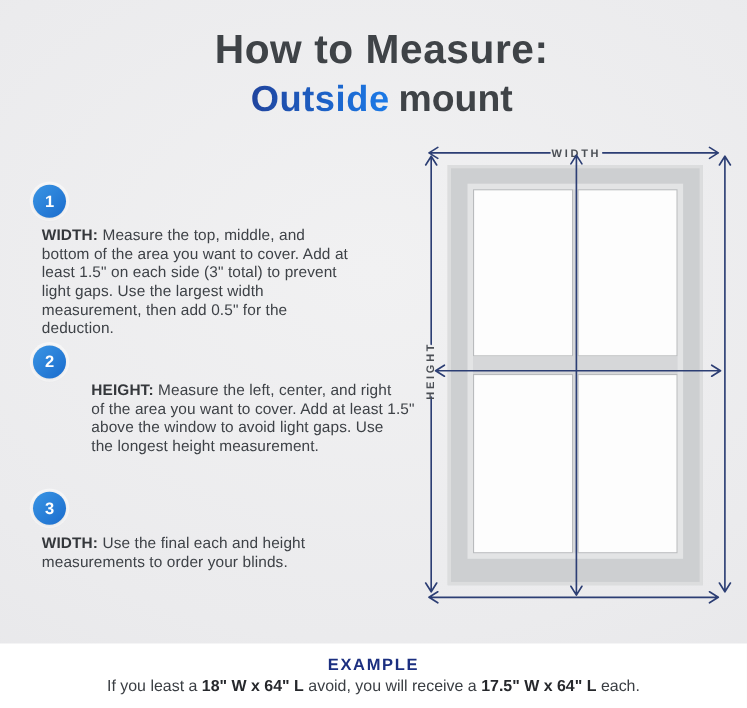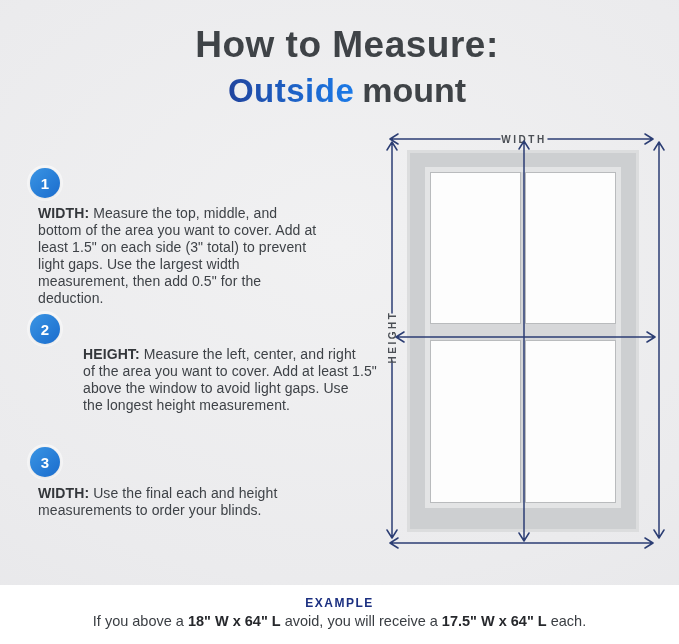--- a/index.html
+++ b/index.html
@@ -62,21 +62,21 @@
   .diag-label{
     fill:var(--diagram-label);font-size:10px;font-weight:700;letter-spacing:2.5px;
     font-family:"Liberation Sans",sans-serif;
   }
   
   .footer{
     position:absolute;left:0;bottom:0;width:100%;height:59px;background:#ffffff;
     text-align:center;
   }
   .ex-head{
-    margin-top:11px;font-size:12px;font-weight:700;color:var(--example-navy);
+    margin-top:11px;font-size:15px;font-weight:700;color:var(--example-navy);
     letter-spacing:1.5px;
   }
   .ex-line{margin-top:3px;font-size:14.5px;color:#3a3e43;}
   .ex-line b{font-weight:700;color:#26282c;}
 </style>
 </head>
 <body>
 
 <div class="canvas">
 
@@ -129,16 +129,16 @@
       <path class="arrow" d="M281 12 V408 M276 20 L281 12 L286 20 M276 400 L281 408 L286 400"></path>
 
       <path class="arrow" d="M146 11 V411 M141 19 L146 11 L151 19 M141 403 L146 411 L151 403"></path>
 
       <path class="arrow" d="M18 207 H277 M26 202 L18 207 L26 212 M269 202 L277 207 L269 212"></path>
     </svg>
   </div>
 
   <div class="footer">
     <div class="ex-head">EXAMPLE</div>
-    <p class="ex-line"><span>If you above a </span><b>18" W x 64" L</b><span> avoid, you will receive a </span><b>17.5" W x 64" L</b><span> each.</span></p>
+    <p class="ex-line"><span>If you least a </span><b>18" W x 64" L</b><span> avoid, you will receive a </span><b>17.5" W x 64" L</b><span> each.</span></p>
   </div>
 
 </div>
 
 </body></html>

